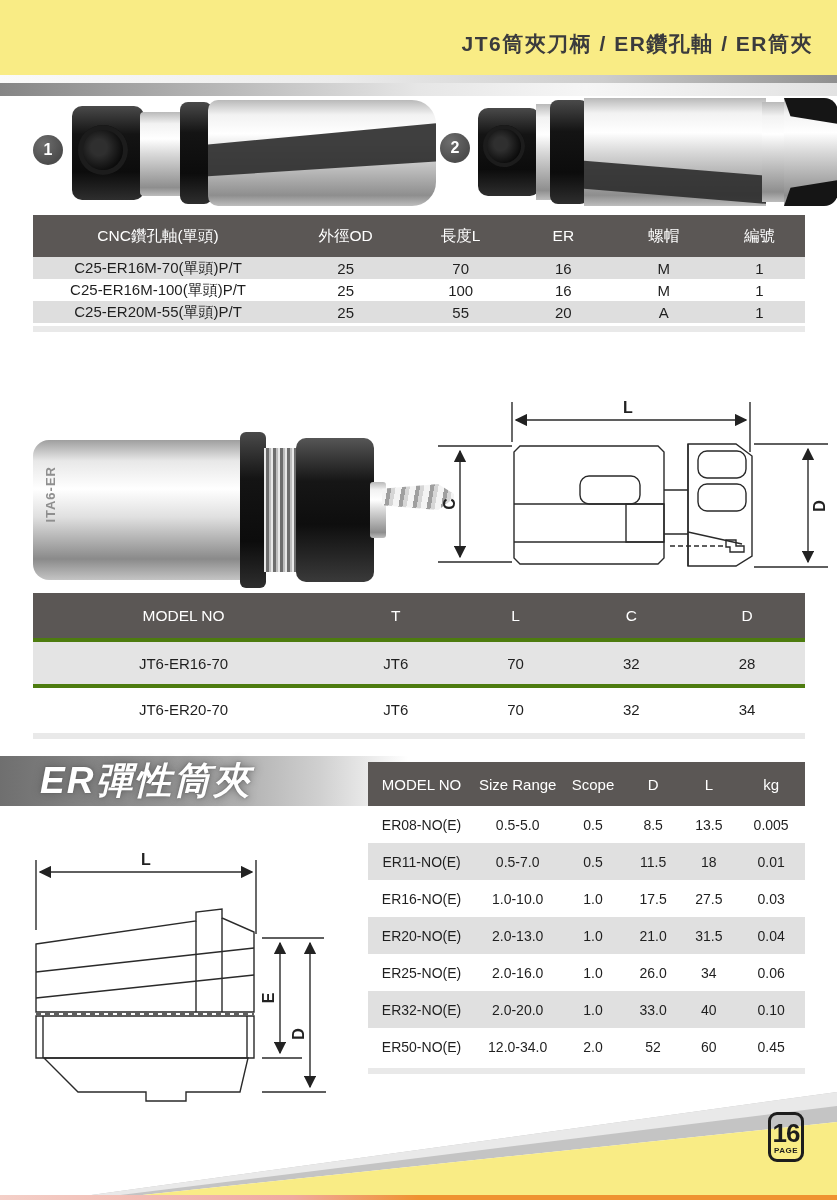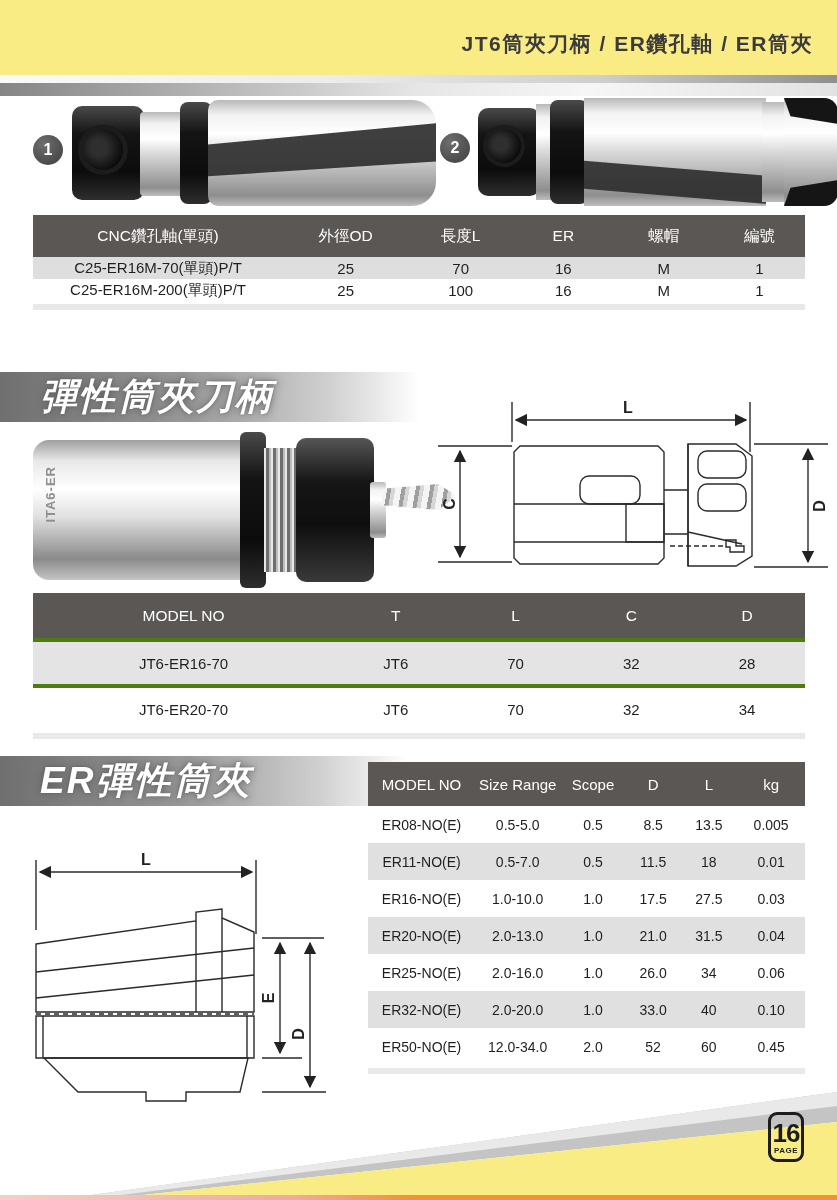--- a/index.html
+++ b/index.html
@@ -129,35 +129,40 @@
         <tbody>
           <tr>
             <td>C25-ER16M-70(單頭)P/T</td>
             <td>25</td>
             <td>70</td>
             <td>16</td>
             <td>M</td>
             <td>1</td>
           </tr>
           <tr>
-            <td>C25-ER16M-200(單頭)P/T</td>
+            <td>C25-ER16M-100(單頭)P/T</td>
             <td>25</td>
             <td>100</td>
             <td>16</td>
             <td>M</td>
             <td>1</td>
           </tr>
+          <tr>
+            <td>C25-ER20M-55(單頭)P/T</td>
+            <td>25</td>
+            <td>55</td>
+            <td>20</td>
+            <td>A</td>
+            <td>1</td>
+          </tr>
         </tbody>
       </table>
     <div class="table-strip"></div>
   </div>
 
-  <div class="sec-band" style="left:0;top:372px;width:420px;">
-    <span class="sec-title">彈性筒夾刀柄</span>
-  </div>
 
   <div class="photo" style="left:28px;top:422px;width:400px;height:168px;">
     <div class="abs" style="left:5px;top:18px;width:215px;height:140px;border-radius:16px 8px 8px 16px;background:linear-gradient(180deg,#9f9f9f 0%,#e8e8e8 15%,#ffffff 35%,#e0e0e0 55%,#8a8a8a 85%,#c4c4c4 100%);">
       <span class="abs" style="left:10px;top:26px;writing-mode:vertical-rl;transform:rotate(180deg);font-size:13px;font-weight:bold;color:#8f8f8f;letter-spacing:1px;">ITA6-ER</span>
     </div>
     <div class="abs dark-v" style="left:212px;top:10px;width:26px;height:156px;border-radius:6px;"></div>
     <div class="abs" style="left:236px;top:26px;width:36px;height:124px;background:repeating-linear-gradient(90deg,#e8e8e8 0 2px,#6e6e6e 2px 5px,#bdbdbd 5px 7px);"></div>
     <div class="abs" style="left:268px;top:16px;width:78px;height:144px;border-radius:10px;background:linear-gradient(180deg,#565656 0%,#161616 30%,#0e0e0e 60%,#3a3a3a 100%);"></div>
     <div class="abs metal-v" style="left:342px;top:60px;width:16px;height:56px;border-radius:3px;"></div>
     <div class="abs" style="left:354px;top:62px;width:72px;height:26px;background:repeating-linear-gradient(100deg,#f4f4f4 0 6px,#9f9f9f 6px 10px,#d6d6d6 10px 14px);clip-path:polygon(0 18%,78% 0,100% 38%,100% 55%,78% 100%,0 82%);"></div>

